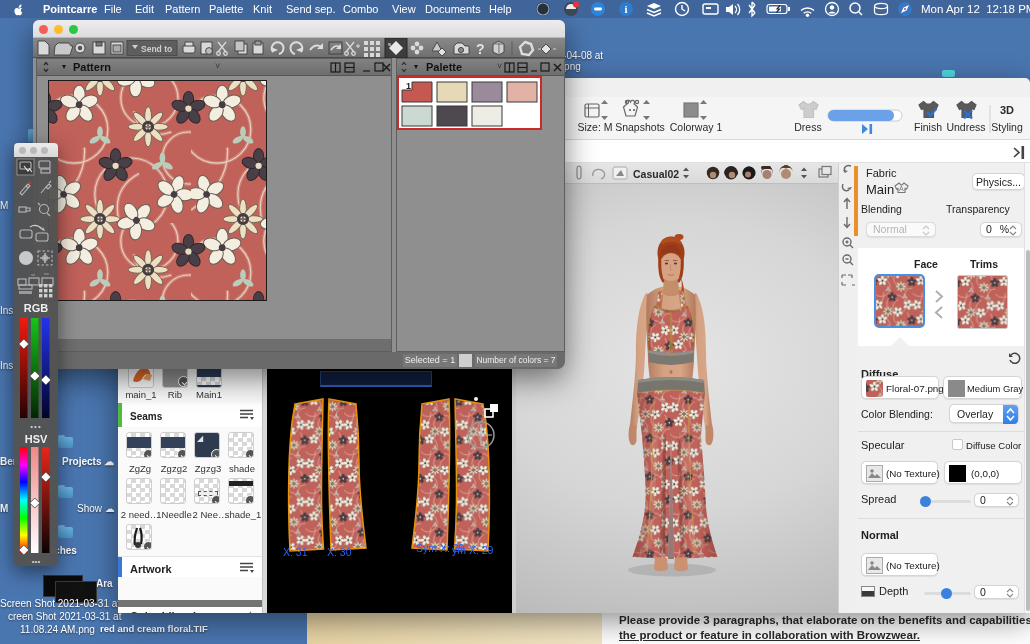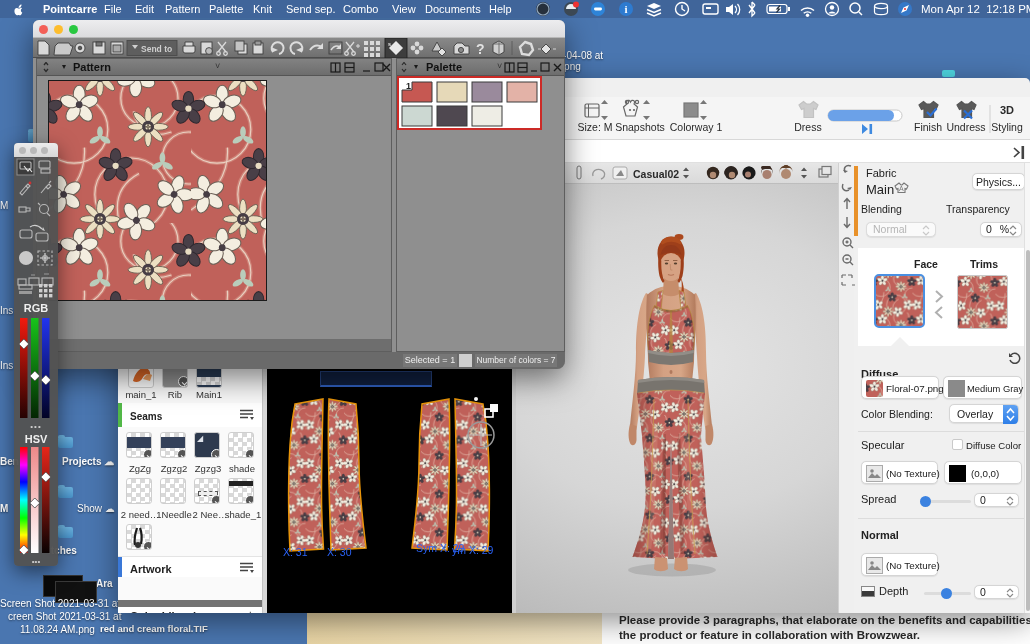--- a/index.html
+++ b/index.html
@@ -50,21 +50,21 @@
   <div class="dlabel" style="left:0px;top:598px;">Screen Shot 2021-03-31 at</div>
   <div class="dlabel" style="left:8px;top:611px;">creen Shot 2021-03-31 at</div>
   <div class="dlabel" style="left:20px;top:624px;">11.08.24 AM.png</div>
   <div class="dlabel" style="left:100px;top:623px;font-weight:bold;font-size:9.5px;">red and cream floral.TIF</div>
 </div>
 <div id="docwin" class="abs" style="left:307px;top:610px;width:723px;height:34px;">
   <div class="abs" style="left:0;top:2px;width:295px;height:32px;background:linear-gradient(90deg,#e9d5a5,#f3e6c6);"></div>
   <div class="abs" style="left:295px;top:0;width:428px;height:34px;background:#fff;"></div>
   <div class="abs" style="left:312px;top:3px;width:411px;color:#2a2a2a;font-size:11.5px;font-weight:bold;line-height:15px;overflow:hidden;">
       <div style="white-space:nowrap;">Please provide 3 paragraphs, that elaborate on the benefits and capabilities of</div>
-      <div style="white-space:nowrap;">the product or feature in collaboration with Browzwear.</div>
+      <div style="white-space:nowrap;text-decoration:underline;">the product or feature in collaboration with Browzwear.</div>
     </div>
 </div>
 <svg width="0" height="0" style="position:absolute;">
 <defs>
   <g id="fl5">
         <g fill="#f4eee0" stroke="#6a5f55" stroke-width=".8">
     <ellipse cx="0" cy="-8" rx="4.6" ry="7"></ellipse>
     <ellipse cx="7.6" cy="-2.5" rx="4.6" ry="7" transform="rotate(72 7.6 -2.5)"></ellipse>
     <ellipse cx="4.7" cy="6.5" rx="4.6" ry="7" transform="rotate(144 4.7 6.5)"></ellipse>
     <ellipse cx="-4.7" cy="6.5" rx="4.6" ry="7" transform="rotate(-144 -4.7 6.5)"></ellipse>

